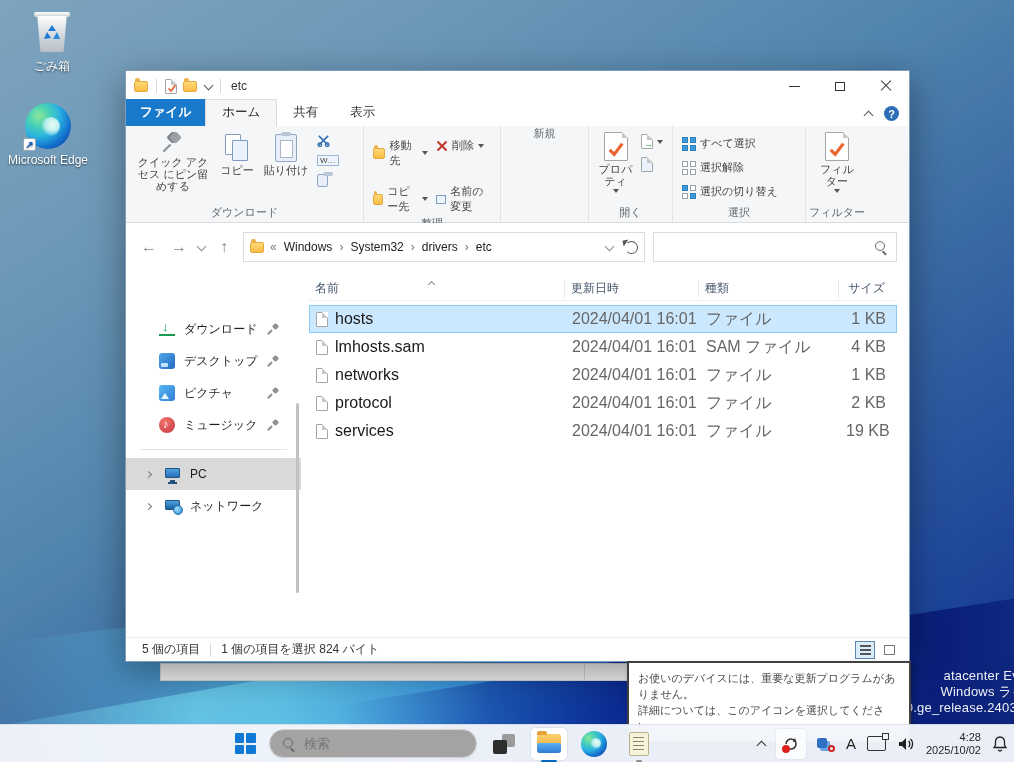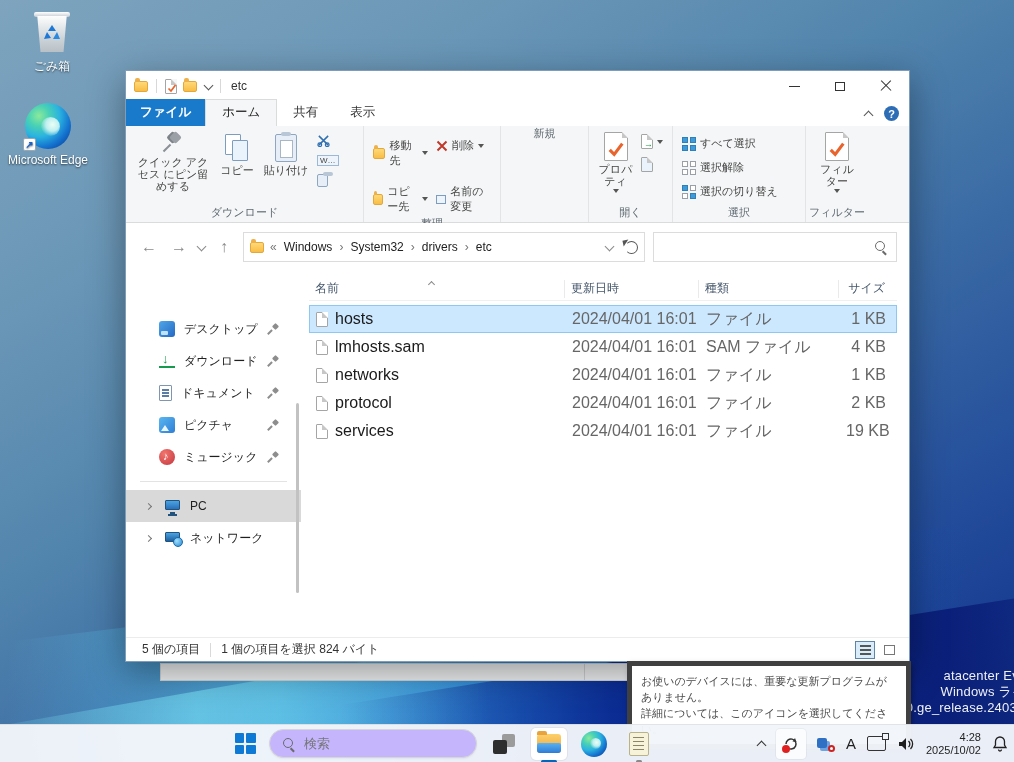--- a/index.html
+++ b/index.html
@@ -181,30 +181,30 @@
   .statusbar { height:24px; border-top:1px solid #ececec; display:flex; align-items:center; padding:0 10px 0 16px; font-size:12px; color:#333; flex:0 0 auto; }
   .status-sep { width:1px; height:14px; background:#d9d9d9; margin:0 10px; }
   .status-right { margin-left:auto; display:flex; gap:4px; }
   .viewbtn { width:20px; height:18px; display:flex; align-items:center; justify-content:center; border:1px solid transparent; }
   .viewbtn.active { background:#d9ecf9; border-color:#5e84a8; }
   .vlist { width:11px; height:10px; border-top:2px solid #555; border-bottom:2px solid #555; position:relative; }
   .vlist::after { content:""; position:absolute; left:0; top:2px; width:100%; height:2px; background:#555; }
   .vthumb { width:11px; height:10px; border:1.5px solid #777; }
 
   
-  .tooltip { position:absolute; left:627px; top:661px; width:284px; z-index:4; background:#fff; border:5px solid #404040;
+  .tooltip { position:absolute; left:627px; top:661px; width:284px; z-index:4; background:#fff; border:2px solid #404040;
     box-shadow:2px 3px 6px rgba(0,0,0,.25); padding:7px 9px; font-size:11px; line-height:16px; color:#494949; }
 
   
   .taskbar { position:absolute; left:0; bottom:0; width:100%; height:38px; z-index:5;
     background:rgba(242,245,250,.97); border-top:1px solid rgba(0,0,0,.07); }
   .tb-center { position:absolute; left:230px; top:0; height:100%; display:flex; align-items:center; gap:9px; }
   .startlogo { width:21px; height:21px; display:grid; grid-template-columns:9.5px 9.5px; grid-template-rows:9.5px 9.5px; gap:2px; }
   .startlogo i { background:#0e7ad6; border-radius:1px; }
-  .tb-search { width:208px; height:29px; border-radius:15px; background:#c4b5fd; border:1px solid #d6d6d6; display:flex; align-items:center; padding:0 12px; gap:8px; box-shadow:0 1px 2px rgba(0,0,0,.05); }
+  .tb-search { width:208px; height:29px; border-radius:15px; background:#a3a3a3; border:1px solid #d6d6d6; display:flex; align-items:center; padding:0 12px; gap:8px; box-shadow:0 1px 2px rgba(0,0,0,.05); }
   .tb-search input { border:none; outline:none; font-size:13px; color:#444; width:120px; background:transparent; font-family:inherit; }
   .taskview { position:relative; width:22px; height:20px; }
   .taskview .b1 { position:absolute; right:0; top:0; width:13px; height:13px; background:#9b9b9b; border-radius:2px; }
   .taskview .b2 { position:absolute; left:0; bottom:0; width:14px; height:14px; background:#2e2e2e; border-radius:2px; }
   .tb-app { position:relative; width:36px; height:32px; display:flex; align-items:center; justify-content:center; border-radius:5px; }
   .tb-app.active { background:#fff; box-shadow:0 0 0 1px rgba(0,0,0,.05); }
   .tb-app .indicator { position:absolute; bottom:-3px; left:50%; transform:translateX(-50%); height:3px; border-radius:2px; }
   .indicator.blue { width:16px; background:#0067c0; }
   .indicator.gray { width:6px; background:#8a8a8a; }
   .exp-folder { position:relative; width:24px; height:19px; }
@@ -485,32 +485,27 @@
       </div>
       <div class="search-box">
         <input type="text" value="" style="">
         <span class="mag"></span>
       </div>
     </div>
 
     <div class="main">
       <div class="navpane">
         <div class="nav-item">
-          <span class="ni desktop"></span>
-          <span>デスクトップ</span>
-          <span class="pin"></span>
-        </div>
-        <div class="nav-item">
           <span class="ni downloads"></span>
           <span>ダウンロード</span>
           <span class="pin"></span>
         </div>
         <div class="nav-item">
-          <span class="ni documents"></span>
-          <span>ドキュメント</span>
+          <span class="ni desktop"></span>
+          <span>デスクトップ</span>
           <span class="pin"></span>
         </div>
         <div class="nav-item">
           <span class="ni pictures"></span>
           <span>ピクチャ</span>
           <span class="pin"></span>
         </div>
         <div class="nav-item">
           <span class="ni music"></span>
           <span>ミュージック</span>

